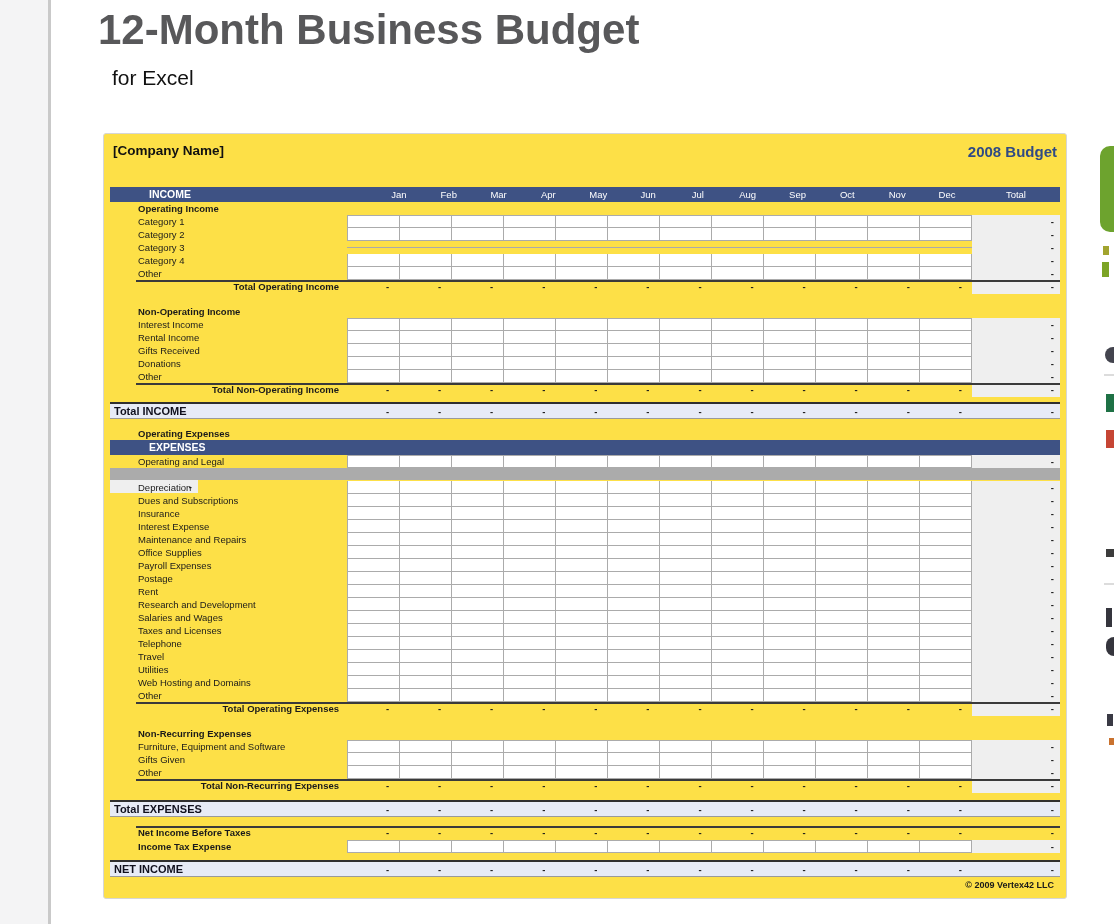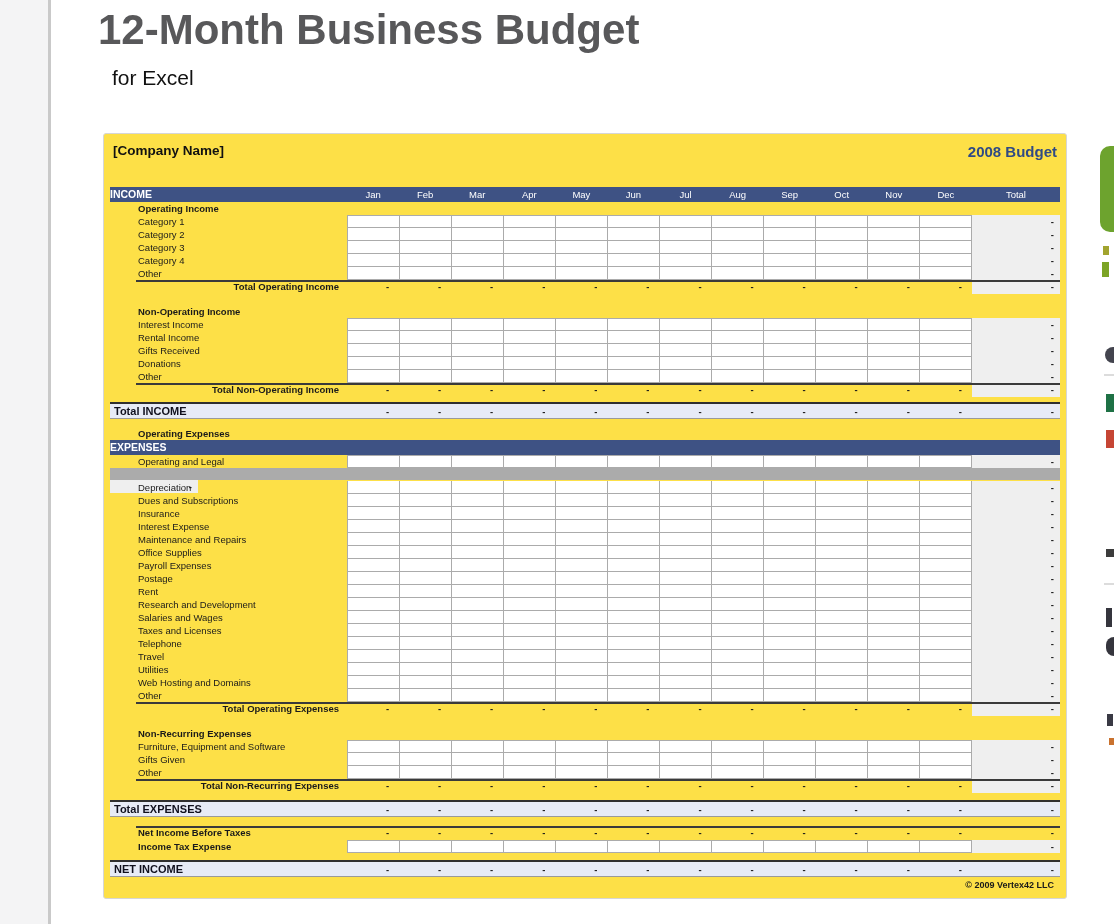--- a/index.html
+++ b/index.html
@@ -32,21 +32,21 @@
   .sheet{width:950px;margin:0 auto;}
   .srow{display:flex;box-sizing:border-box;position:relative;}
   .c-label{width:237px;box-sizing:border-box;font-size:9.5px;color:#1a1a1a;
     white-space:nowrap;overflow:hidden;}
   .ind{padding-left:28px;}
   .bold{font-weight:bold;}
   .t-right{text-align:right;padding-right:8px;font-weight:bold;}
   .c-m{flex:1;box-sizing:border-box;font-size:9.5px;color:#1a1a1a;}
   .c-total{width:88px;box-sizing:border-box;font-size:9.5px;color:#1a1a1a;}
   .bar{background:var(--bar);color:#fff;}
-  .bar-label{padding-left:0;font-size:10.5px;font-weight:bold;color:#fff;}
+  .bar-label{padding-left:12px;font-size:10.5px;font-weight:bold;color:#fff;margin-left:27px;}
   .m-head{text-align:center;font-size:9.5px;color:#fff;}
   .box{background:#fff;border-right:1px solid var(--grid);border-bottom:1px solid var(--grid);}
   .box.bl{border-left:1px solid var(--grid);}
   .box.bt{border-top:1px solid var(--grid);}
   .tot-gray{background:var(--total-col-bg);}
   .dash{text-align:right;padding-right:10px;font-weight:bold;}
   .dash-t{text-align:right;padding-right:6px;font-weight:bold;}
   .rule::before{content:'';position:absolute;left:26px;right:0;top:0;
     border-top:2px solid #3a3a3a;}
   .band{background:var(--band-bg);border-top:2px solid #2f2f2f;border-bottom:1px solid #9a9a9a;}
@@ -129,21 +129,21 @@
         <div class="c-m box"></div>
         <div class="c-m box"></div>
         <div class="c-m box"></div>
         <div class="c-m box"></div>
         <div class="c-m box"></div>
         <div class="c-m box"></div>
         <div class="c-m box"></div>
         <div class="c-m box"></div>
         <div class="c-total tot-gray dash-t">-</div>
       </div>
-      <div class="srow " style="height: 13px; line-height: 13px;">
+      <div class="srow " style="height: 13px; line-height: 13px; align-items: center;">
         <div class="c-label ind">Category 3</div>
         <div class="c-m box bl"></div>
         <div class="c-m box"></div>
         <div class="c-m box"></div>
         <div class="c-m box"></div>
         <div class="c-m box"></div>
         <div class="c-m box"></div>
         <div class="c-m box"></div>
         <div class="c-m box"></div>
         <div class="c-m box"></div>

